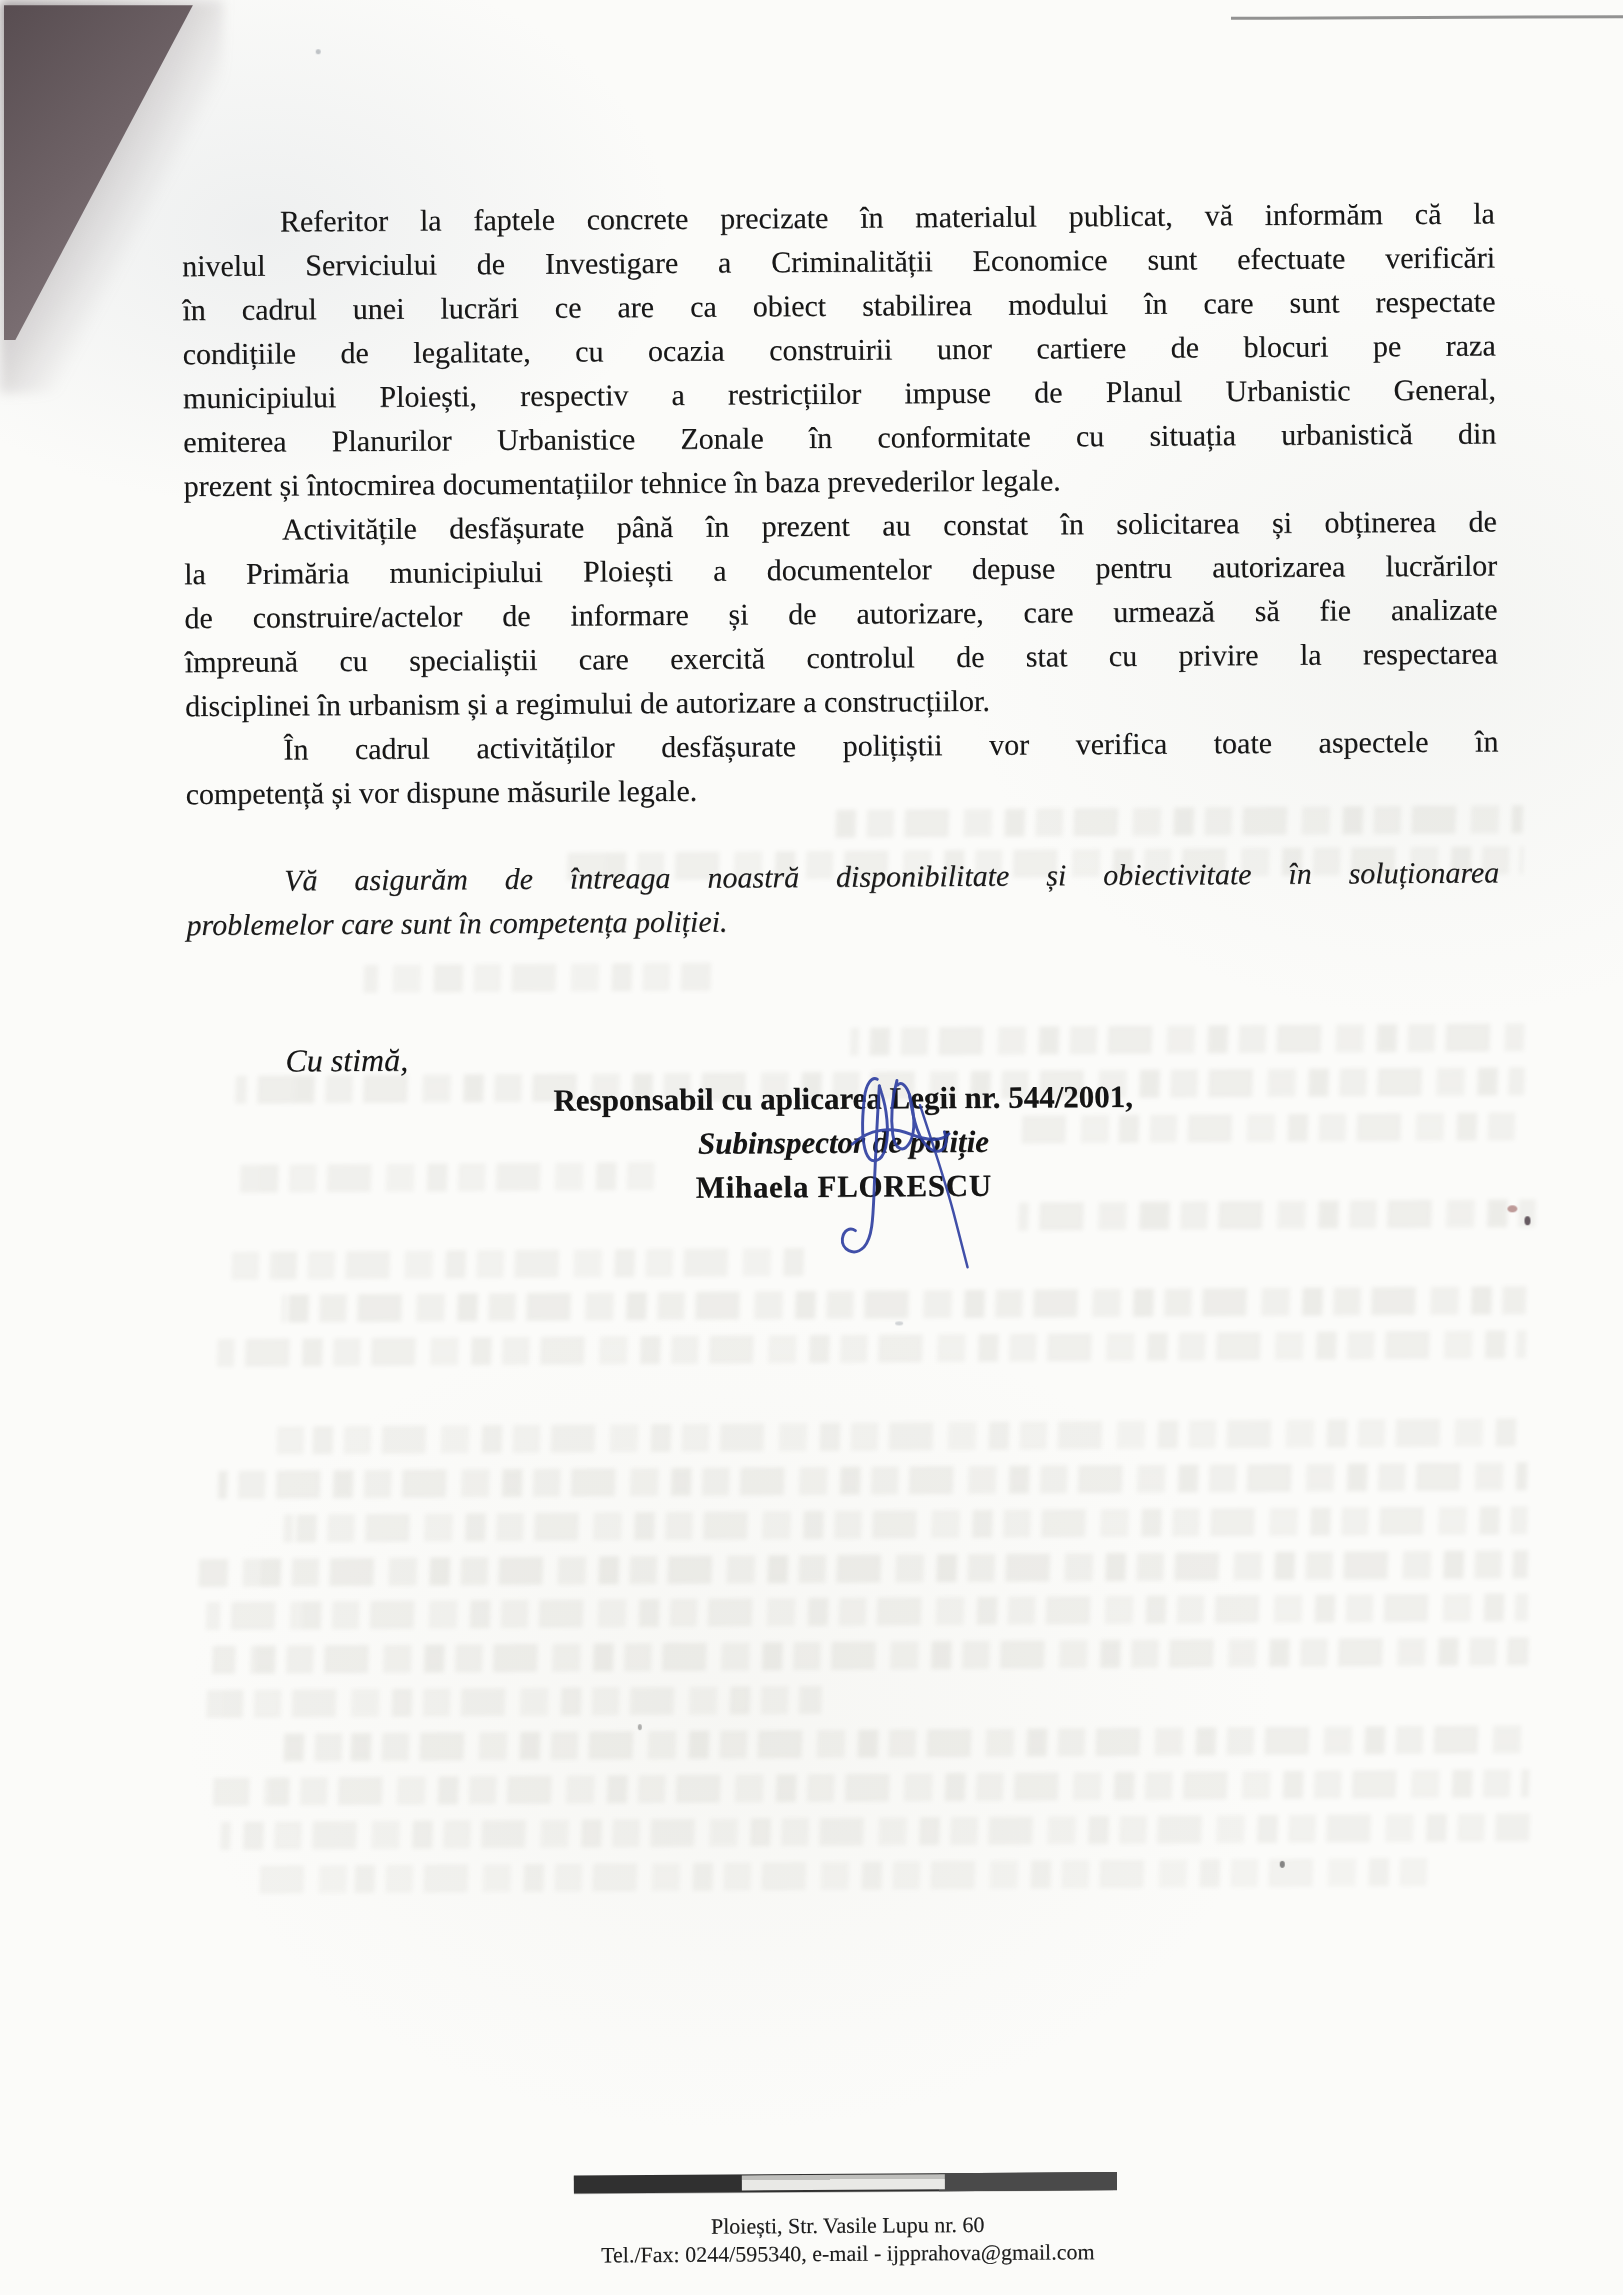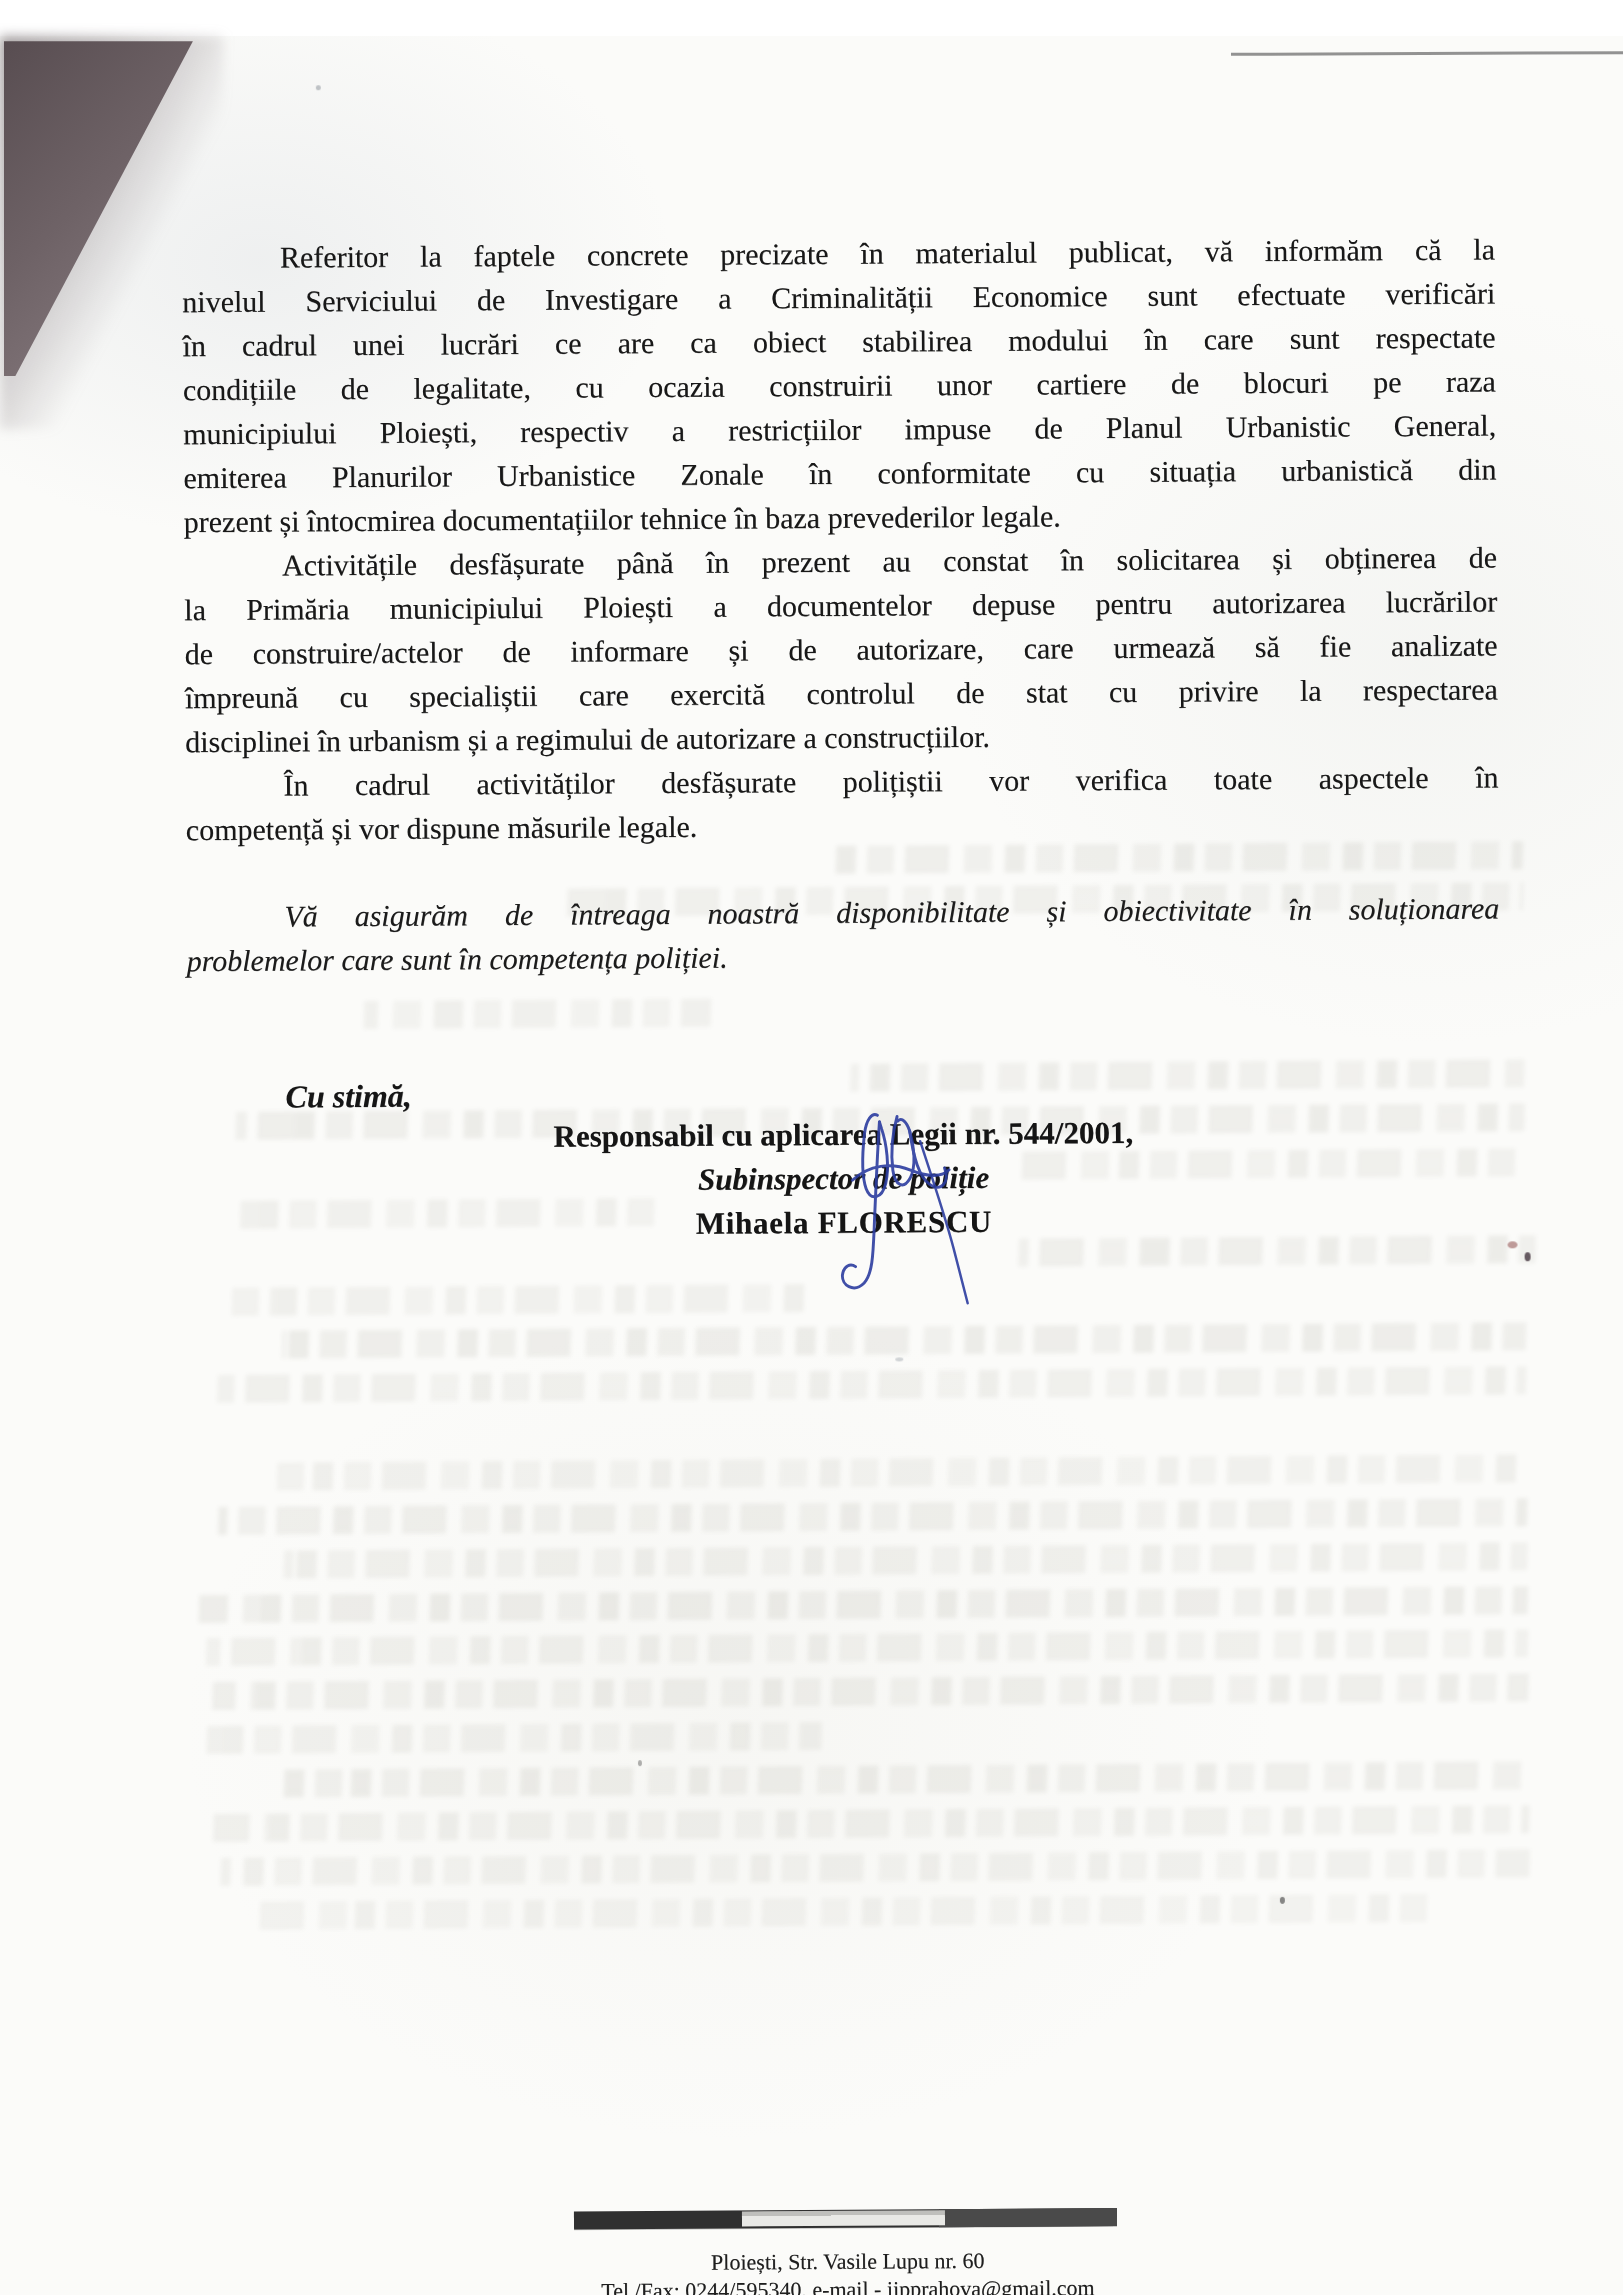--- a/index.html
+++ b/index.html
@@ -8,21 +8,20 @@
     background:#ffffff;
     font-family:"Liberation Serif","DejaVu Serif",serif;
   }
   .paper{
     position:absolute;inset:0;
     background:
       radial-gradient(ellipse 589px 393px at 16% 10%, rgba(205,210,216,.28), transparent 70%),
       radial-gradient(ellipse 655px 524px at 88% 28%, rgba(212,216,212,.18), transparent 72%),
       radial-gradient(ellipse 785px 589px at 45% 75%, rgba(218,218,210,.14), transparent 70%),
       #fbfbf9;
-    margin-top: 36px;
   }
   
   .corner-soft{
     position:absolute;left:0;top:0;width:223px;height:393px;
     background:linear-gradient(118deg, rgba(90,80,85,.55) 0%, rgba(120,110,115,.25) 45%, transparent 62%);
     filter:blur(5.9px);
   }
   .corner-wedge{
     position:absolute;left:3.9px;top:5.2px;width:189px;height:335px;
     clip-path:polygon(0 0, 100% 0, 6% 100%, 0 100%);
@@ -46,21 +45,21 @@
   .bl{text-align:justify;text-align-last:justify;height:44px;white-space:normal;}
   .bl.pend{text-align-last:left;}
   .bl.pstart{padding-left:98px;}
   .closing-block{
     position:absolute;left:188px;top:855px;width:1313px;
     font-size:30px;line-height:44px;color:#1b1b1b;font-style:italic;
     text-shadow:0.3px 0.3px 0.5px rgba(25,25,25,.4);
   }
   .salutation{
     position:absolute;left:286px;top:1039px;
-    font-size:32px;font-weight:bold;font-style:italic;color:#161616;
+    font-size:32px;font-weight:normal;font-style:italic;color:#161616;
     text-shadow:0.3px 0.3px 0.5px rgba(25,25,25,.45);
   }
   .sig-block{
     position:absolute;left:189px;top:1077px;width:1309px;
     text-align:center;color:#151515;font-size:31px;line-height:44px;
     text-shadow:0.3px 0.3px 0.5px rgba(25,25,25,.5);
   }
   .sig-role{font-weight:bold;}
   .sig-rank{font-weight:bold;font-style:italic;}
   .sig-name{font-weight:bold;letter-spacing:0.7px;}

